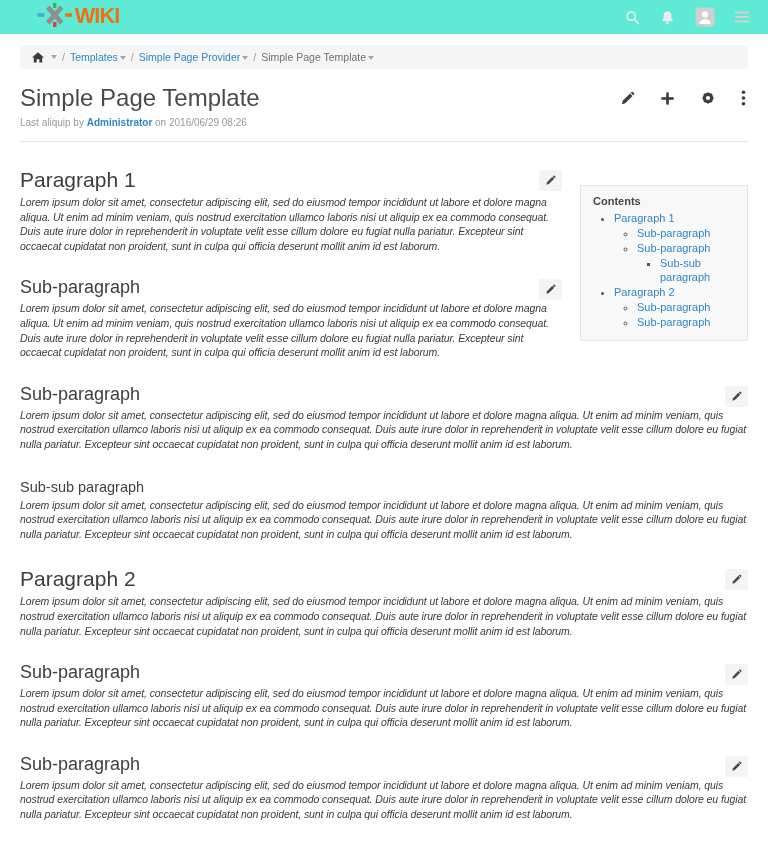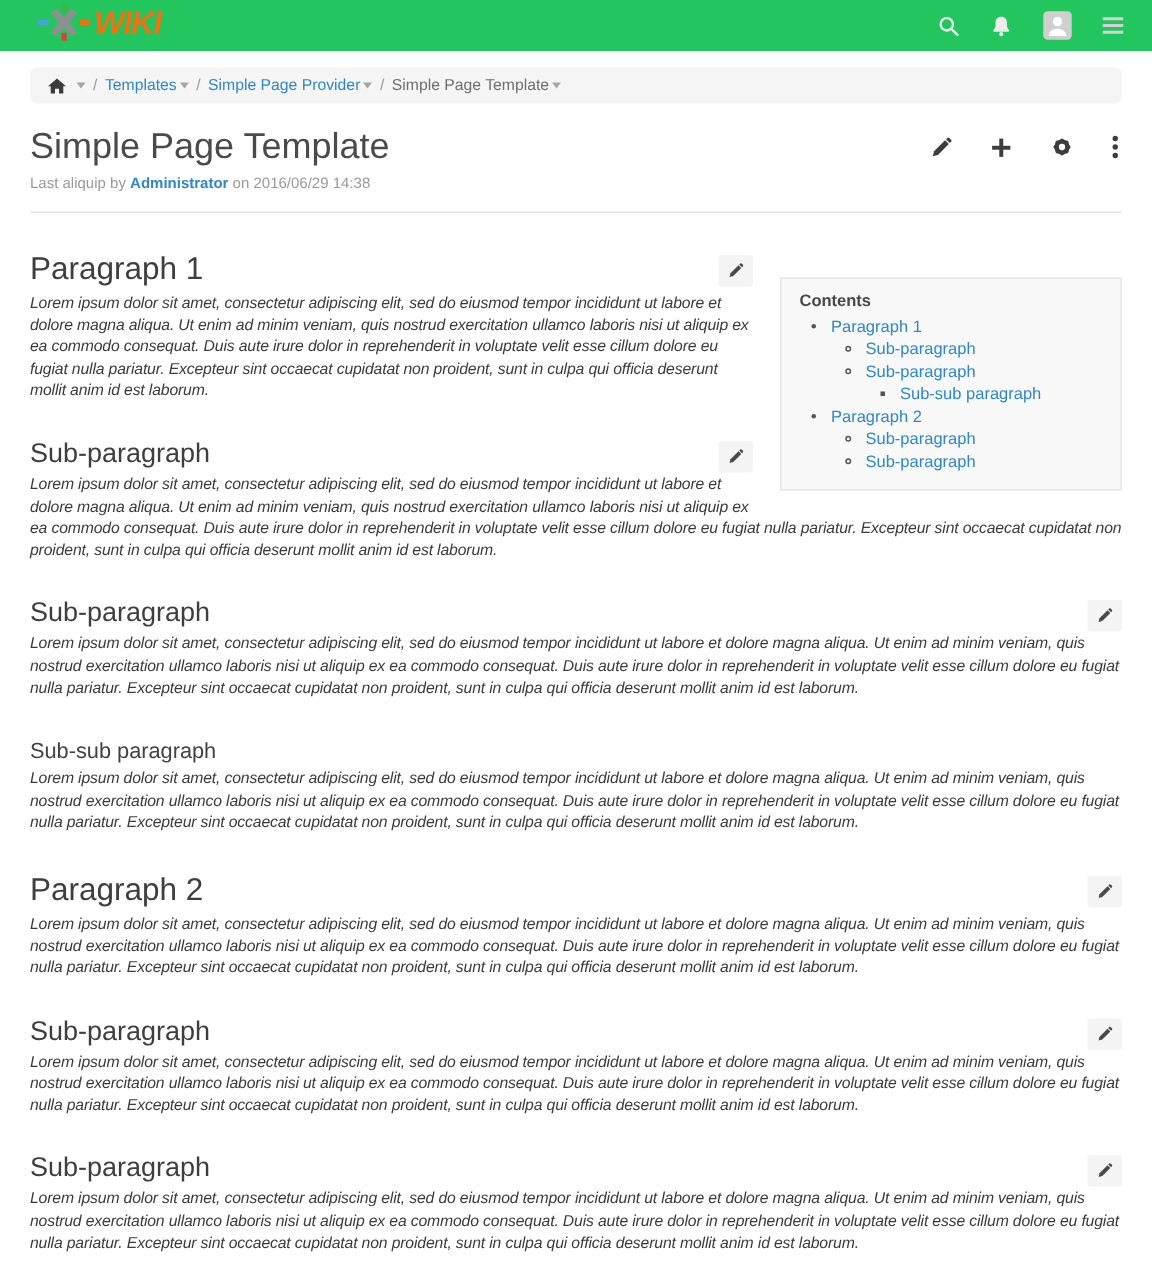--- a/index.html
+++ b/index.html
@@ -8,24 +8,23 @@
     width: 768px; min-height: 842px; margin: 0 auto;
     font-family: "Liberation Sans", sans-serif;
     color: #3b3b3b;
     position: relative;
   }
   button { background: none; border: none; cursor: pointer; font-family: inherit; }
   a { text-decoration: none; }
 
   
   .topbar {
-    height: 34px; background: #22c55e;
+    height: 34px; background: #5eead4;
     display: flex; align-items: center; justify-content: space-between;
-    padding: 0 16px 0 22px;
-    font-style: italic;
+    padding: 0 16px 0 34px;
   }
   .topbar-icons { display: flex; align-items: center; gap: 14px; }
   .topbar-icons button { padding: 2px 3px; line-height: 0; }
 
   
   .breadcrumb {
     margin: 11px 20px 0; background: #f5f5f5; border-radius: 4px;
     padding: 5px 12px; font-size: 10.5px; color: #999;
     display: flex; align-items: center; gap: 5px; height: 24px;
   }
@@ -43,21 +42,21 @@
   .page-header { display: flex; align-items: center; justify-content: space-between; margin-top: 15px; }
   .page-title { font-size: 24px; font-weight: 400; color: #4a4a4a; letter-spacing: 0; }
   .page-actions { display: flex; align-items: center; gap: 21px; }
   .page-actions button { color: #3d3d3d; line-height: 0; padding: 2px; }
   .modified { font-size: 10px; color: #999; margin-top: 5px; }
   .modified a { color: #2e87c8; font-weight: bold; }
   hr.title-rule { border: none; border-top: 1px solid #e5e5e5; margin-top: 13px; }
 
   
   .toc {
-    float: right; width: 228px;
+    float: right; width: 168px;
     background: #f8f8f8; border: 1px solid #e6e6e6;
     padding: 9px 12px 11px; margin: 17px 0 14px 18px;
     font-size: 11px;
   }
   .toc-title { font-weight: bold; color: #474747; font-size: 11px; margin-bottom: 4px; }
   .toc ul { margin: 0; padding-left: 21px; }
   .toc ul ul { padding-left: 23px; }
   .toc li { line-height: 14px; margin-top: 1px; color: #555; }
   .toc a { color: #2e87c8; }
   .toc > ul { list-style: disc; }
@@ -169,21 +168,21 @@
           <circle cx="2.5" cy="2.3" r="1.8"></circle>
           <circle cx="2.5" cy="8" r="1.8"></circle>
           <circle cx="2.5" cy="13.7" r="1.8"></circle>
         </svg>
       </button>
     </div>
   </div>
   <p class="modified">
     <span>Last aliquip by</span>
     <a href="#">Administrator</a>
-    <span>on 2016/06/29 14:38</span>
+    <span>on 2016/06/29 08:26</span>
   </p>
   <hr class="title-rule">
 
   <div class="content">
 
     <aside class="toc">
       <div class="toc-title">Contents</div>
       <ul>
         <li><a href="#">Paragraph 1</a>
           <ul>

